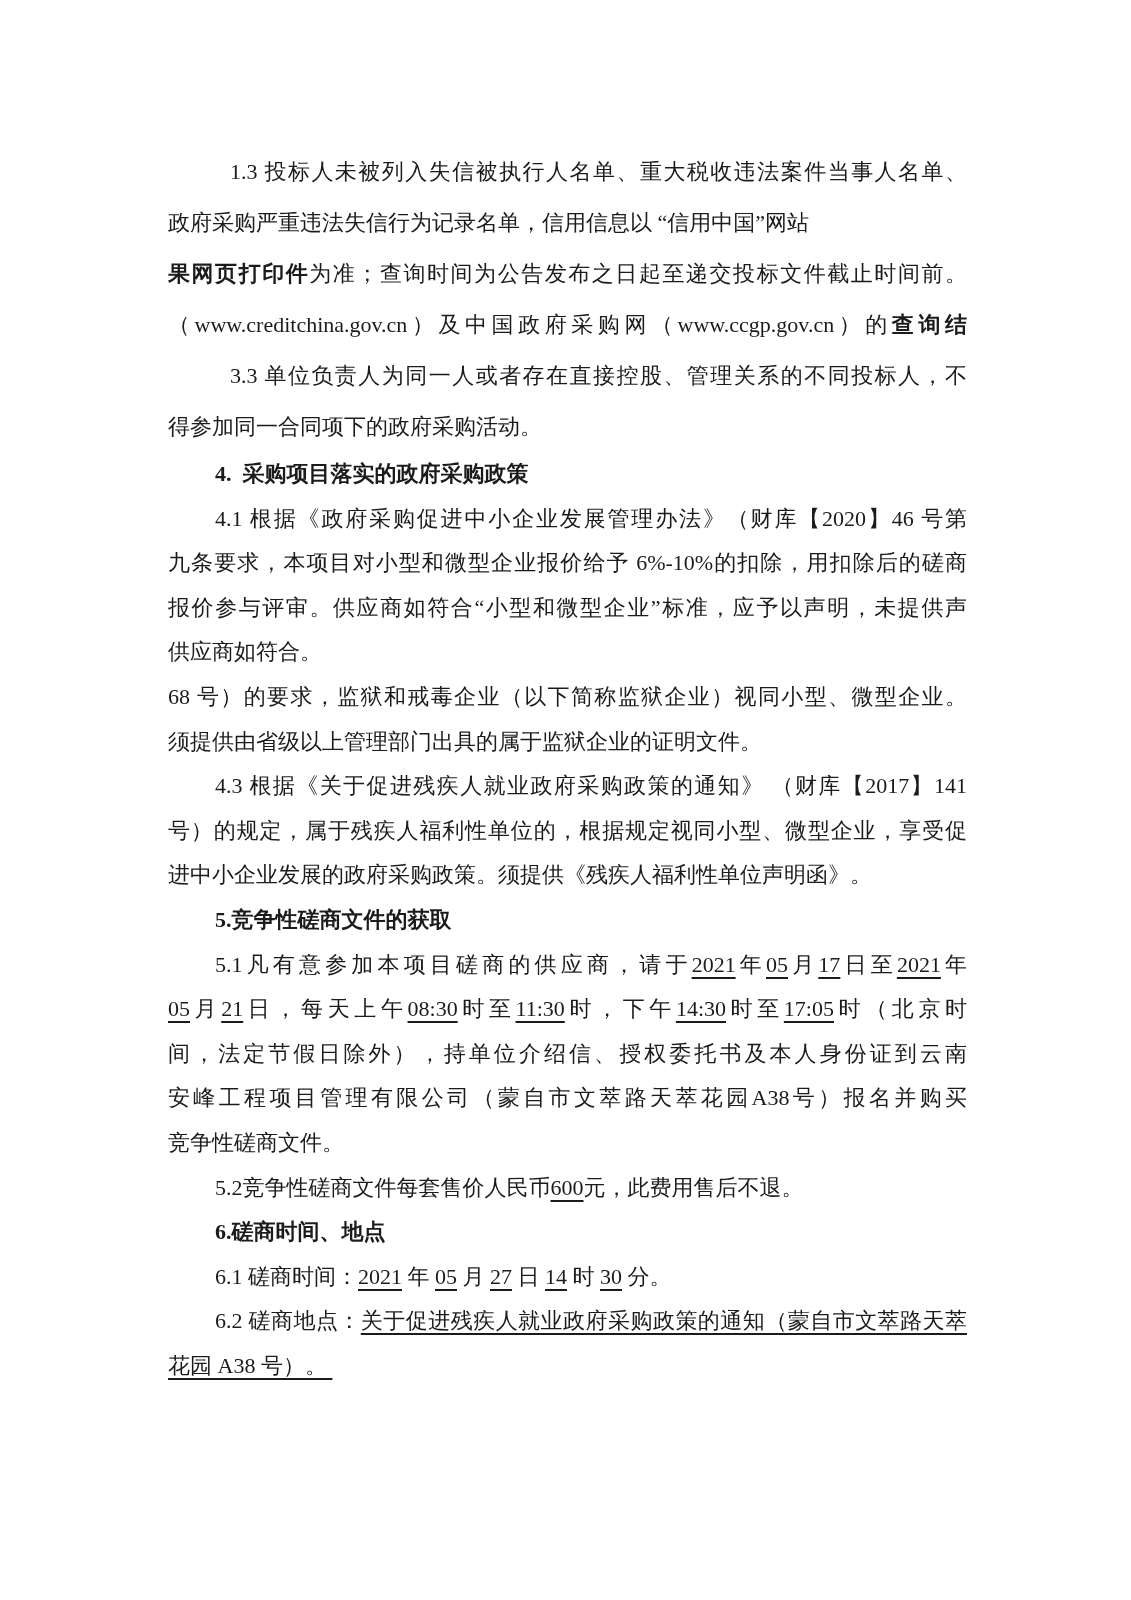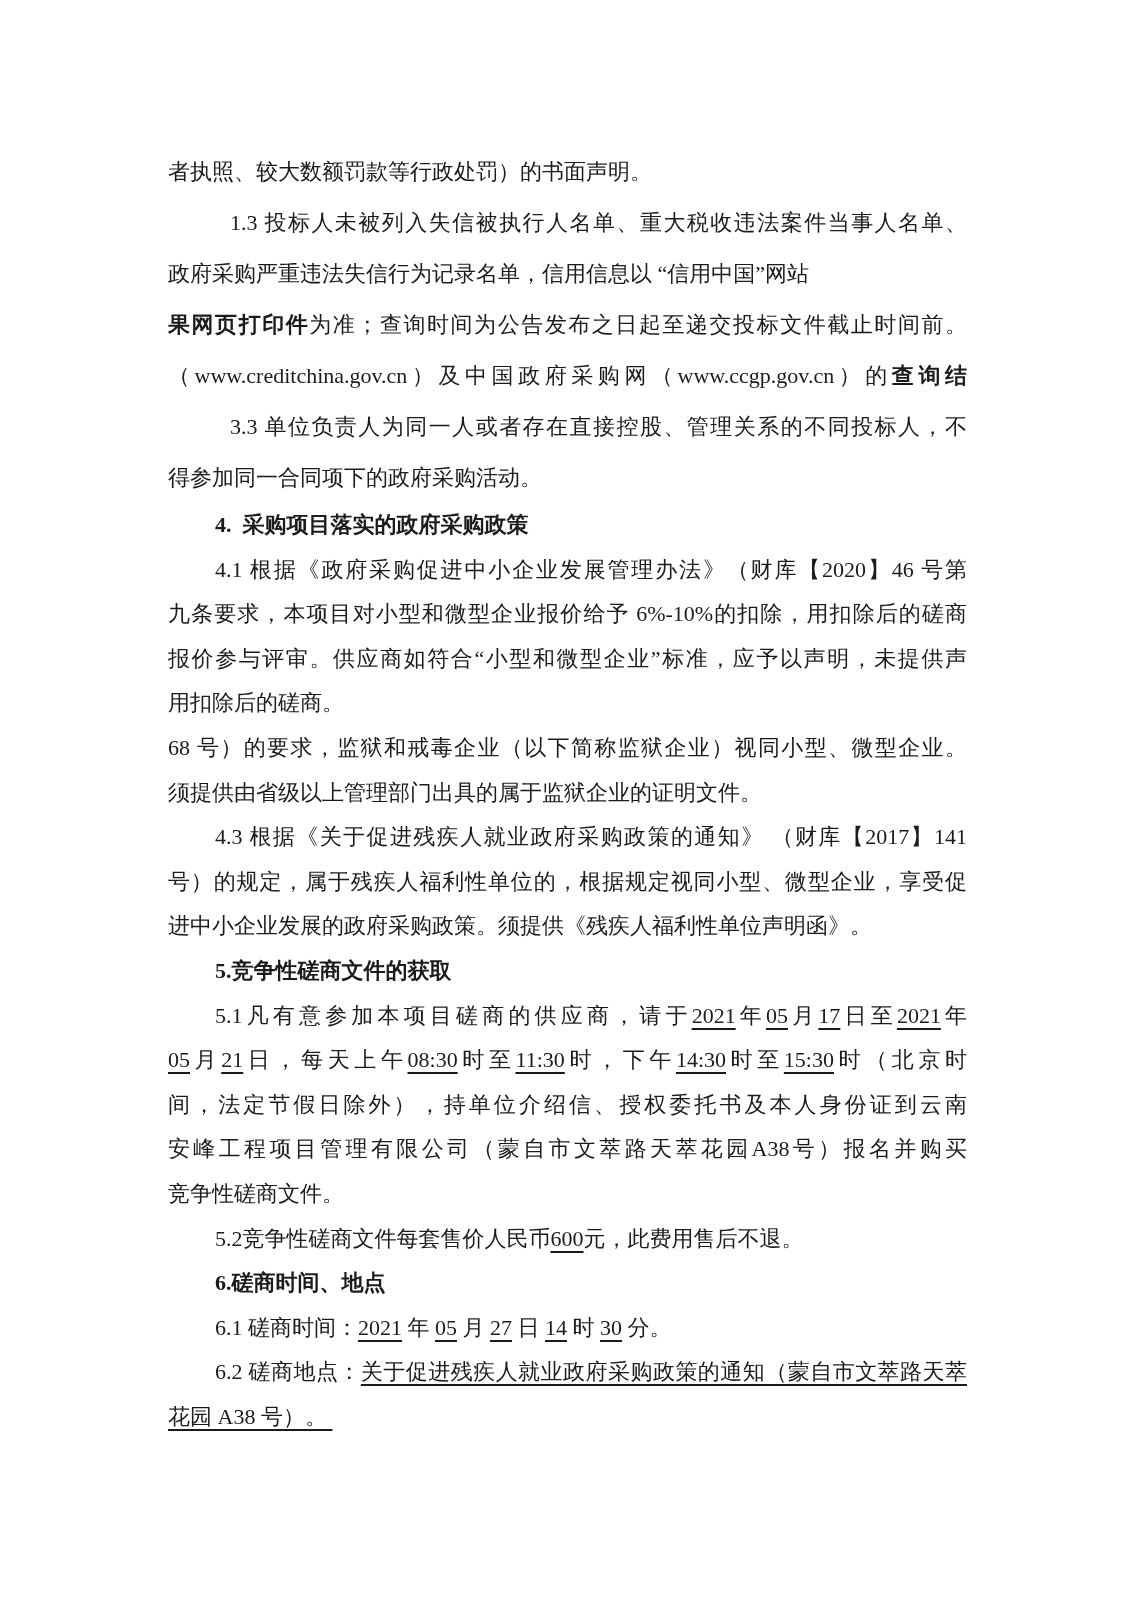--- a/index.html
+++ b/index.html
@@ -23,40 +23,39 @@
   .fill{text-align:justify;text-align-last:justify;}
   .nofill{white-space:pre-wrap;}
   .seg-b{font-weight:bold;}
   .seg-u{text-decoration:underline;text-underline-offset:5px;text-decoration-thickness:1.5px;}
 </style>
 </head>
 <body>
 
 <div class="page">
   <div id="doc">
-      <div class="line sA i0 nofill"><span class="">者执照、较大数额罚款等行政处罚）的书面声明。</span></div>
       <div class="line sA i1 fill"><span class="">1.3 投标人未被列入失信被执行人名单、重大税收违法案件当事人名单、</span></div>
       <div class="line sA i0 nofill"><span class="">政府采购严重违法失信行为记录名单，信用信息以 “信用中国”网站</span></div>
       <div class="line sA i0 fill"><span class="seg-b ">果网页打印件</span><span class="">为准；查询时间为公告发布之日起至递交投标文件截止时间前。</span></div>
       <div class="line sA i0 fill"><span class="">（www.creditchina.gov.cn）及中国政府采购网（www.ccgp.gov.cn）的</span><span class="seg-b ">查询结</span></div>
       <div class="line sA i1 fill"><span class="">3.3 单位负责人为同一人或者存在直接控股、管理关系的不同投标人，不</span></div>
       <div class="line sA i0 nofill"><span class="">得参加同一合同项下的政府采购活动。</span></div>
       <div class="line sB i2 nofill"><span class="seg-b ">4.  采购项目落实的政府采购政策</span></div>
       <div class="line sB i2 fill"><span class="">4.1 根据《政府采购促进中小企业发展管理办法》（财库【2020】46 号第</span></div>
       <div class="line sB i0 fill"><span class="">九条要求，本项目对小型和微型企业报价给予 6%-10%的扣除，用扣除后的磋商</span></div>
       <div class="line sB i0 fill"><span class="">报价参与评审。供应商如符合“小型和微型企业”标准，应予以声明，未提供声</span></div>
-      <div class="line sB i0 nofill"><span class="">用扣除后的磋商。</span></div>
+      <div class="line sB i0 nofill"><span class="">供应商如符合。</span></div>
       <div class="line sB i0 fill"><span class="">68 号）的要求，监狱和戒毒企业（以下简称监狱企业）视同小型、微型企业。</span></div>
       <div class="line sB i0 nofill"><span class="">须提供由省级以上管理部门出具的属于监狱企业的证明文件。</span></div>
       <div class="line sB i2 fill"><span class="">4.3 根据《关于促进残疾人就业政府采购政策的通知》 （财库【2017】141</span></div>
       <div class="line sB i0 fill"><span class="">号）的规定，属于残疾人福利性单位的，根据规定视同小型、微型企业，享受促</span></div>
       <div class="line sB i0 nofill"><span class="">进中小企业发展的政府采购政策。须提供《残疾人福利性单位声明函》。</span></div>
       <div class="line sB i2 nofill"><span class="seg-b ">5.竞争性磋商文件的获取</span></div>
       <div class="line sB i2 fill"><span class="">5.1凡有意参加本项目磋商的供应商，请于</span><span class="seg-u">2021</span><span class="">年</span><span class="seg-u">05</span><span class="">月</span><span class="seg-u">17</span><span class="">日至</span><span class="seg-u">2021</span><span class="">年</span></div>
-      <div class="line sB i0 fill"><span class="seg-u">05</span><span class="">月</span><span class="seg-u">21</span><span class="">日，每天上午</span><span class="seg-u">08:30</span><span class="">时至</span><span class="seg-u">11:30</span><span class="">时，下午</span><span class="seg-u">14:30</span><span class="">时至</span><span class="seg-u">15:30</span><span class="">时（北京时</span></div>
+      <div class="line sB i0 fill"><span class="seg-u">05</span><span class="">月</span><span class="seg-u">21</span><span class="">日，每天上午</span><span class="seg-u">08:30</span><span class="">时至</span><span class="seg-u">11:30</span><span class="">时，下午</span><span class="seg-u">14:30</span><span class="">时至</span><span class="seg-u">17:05</span><span class="">时（北京时</span></div>
       <div class="line sB i0 fill"><span class="">间，法定节假日除外），持单位介绍信、授权委托书及本人身份证到云南</span></div>
       <div class="line sB i0 fill"><span class="">安峰工程项目管理有限公司（蒙自市文萃路天萃花园A38号）报名并购买</span></div>
       <div class="line sB i0 nofill"><span class="">竞争性磋商文件。</span></div>
       <div class="line sB i2 nofill"><span class="">5.2竞争性磋商文件每套售价人民币</span><span class="seg-u">600</span><span class="">元，此费用售后不退。</span></div>
       <div class="line sB i2 nofill"><span class="seg-b ">6.磋商时间、地点</span></div>
       <div class="line sB i2 nofill"><span class="">6.1 磋商时间：</span><span class="seg-u">2021</span><span class=""> 年 </span><span class="seg-u">05</span><span class=""> 月 </span><span class="seg-u">27</span><span class=""> 日 </span><span class="seg-u">14</span><span class=""> 时 </span><span class="seg-u">30</span><span class=""> 分。</span></div>
       <div class="line sB i2 fill"><span class="">6.2 磋商地点：</span><span class="seg-u">关于促进残疾人就业政府采购政策的通知（蒙自市文萃路天萃</span></div>
       <div class="line sB i0 nofill"><span class="seg-u">花园 A38 号）。 </span></div>
     </div>
 </div>

